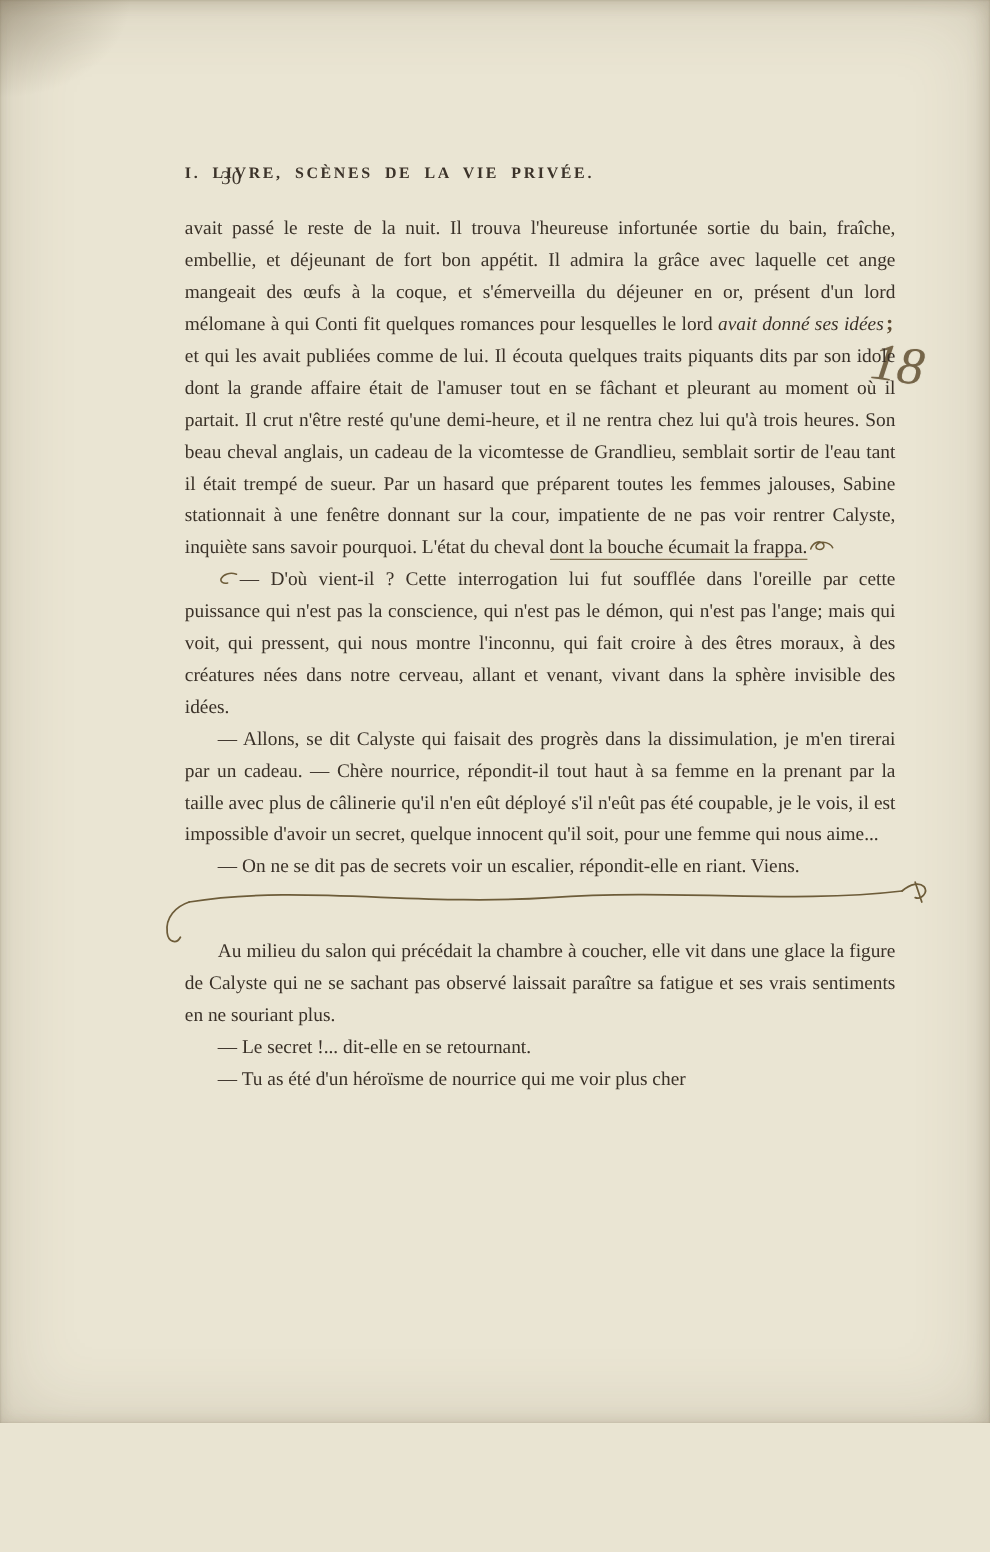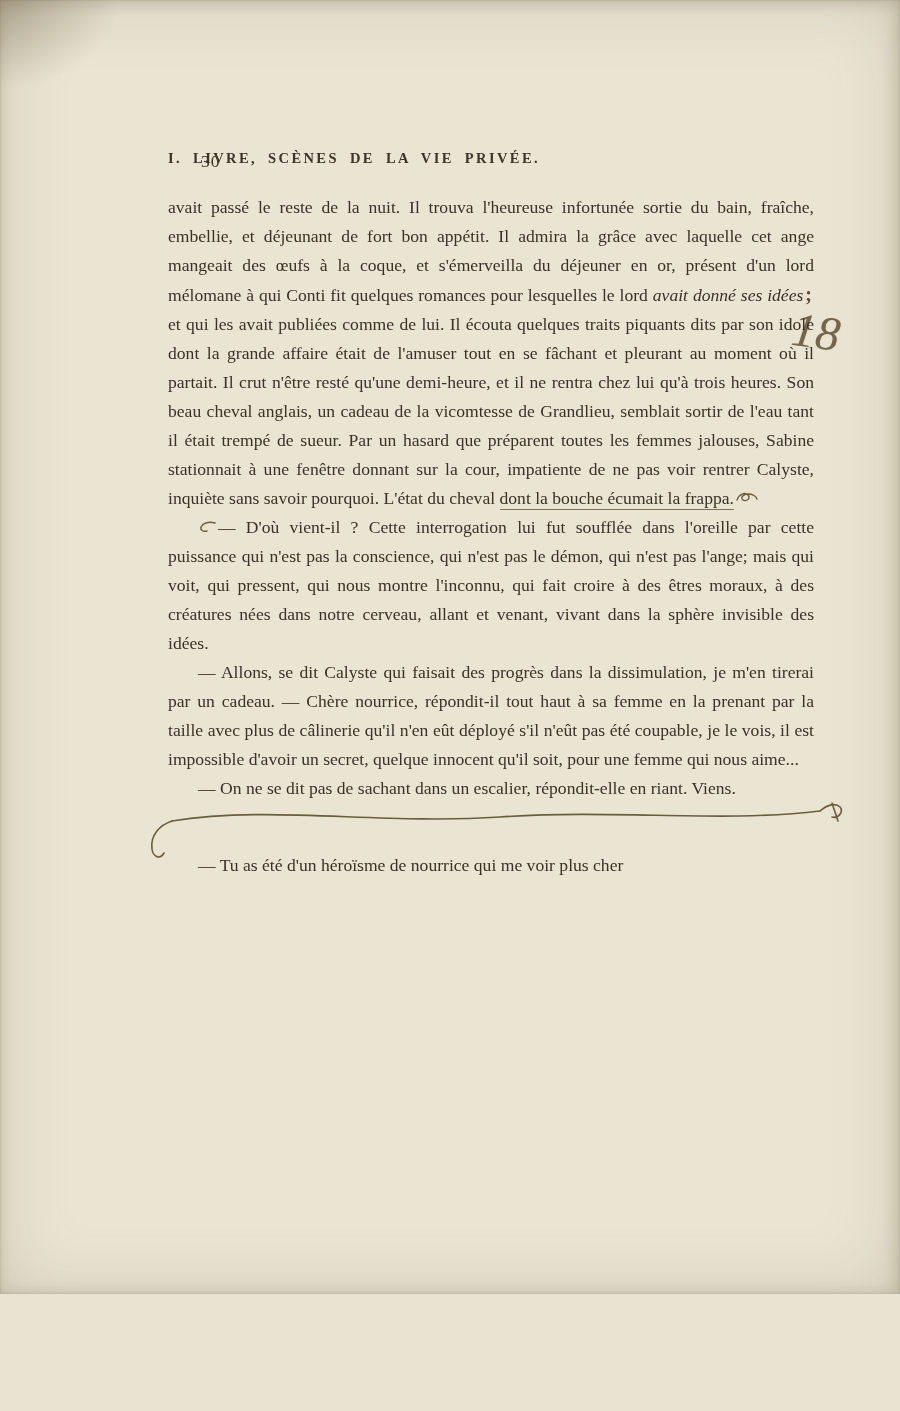--- a/index.html
+++ b/index.html
@@ -89,29 +89,31 @@
           <path d="M2 10 C4 4 10 2 13 5 C16 8 12 12 8 10 C5 8 8 4 13 4 C17 4 21 6 22 9" fill="none" stroke="#6d5c39" stroke-width="1.4" stroke-linecap="round"></path>
         </svg></p>
 
     <p class="para"><svg class="inline-curl" width="18" height="13" viewBox="0 0 18 13">
           <path d="M16 3 C10 1 4 3 2 7 C1 10 4 12 8 11" fill="none" stroke="#6d5c39" stroke-width="1.4" stroke-linecap="round"></path>
         </svg><span>— D'où vient-il ? Cette interrogation lui fut soufflée dans l'oreille par cette puissance qui n'est pas la conscience, qui n'est pas le démon, qui n'est pas l'ange; mais qui voit, qui pressent, qui nous montre l'inconnu, qui fait croire à des êtres moraux, à des créatures nées dans notre cerveau, allant et venant, vivant dans la sphère invisible des idées.</span></p>
 
 
     <p class="para"><span>— Allons, se dit Calyste qui faisait des progrès dans la dissimulation, je m'en tirerai par un cadeau. — Chère nourrice, répondit-il tout haut à sa femme en la prenant par la taille avec plus de câlinerie qu'il n'en eût déployé s'il n'eût pas été coupable, je le vois, il est impossible d'avoir un secret, quelque innocent qu'il soit, pour une femme qui nous aime...</span></p>
 
-    <p class="para"><span>— On ne se dit pas de sachant dans un escalier, répondit-elle en riant. Viens.</span></p>
+    <p class="para"><span>— On ne se dit pas de secrets voir un escalier, répondit-elle en riant. Viens.</span></p>
 
     <div class="divider-wrap">
       <svg class="divider-svg" width="764" height="76" viewBox="0 0 764 76">
         <path d="M52 28 C40 32 30 42 32 56 C33 64 40 67 44 60" fill="none" stroke="#6d5c39" stroke-width="1.6" stroke-linecap="round"></path>
         <path d="M52 28 C150 12 260 32 380 24 C500 16 600 30 700 18" fill="none" stroke="#6d5c39" stroke-width="1.6" stroke-linecap="round"></path>
         <path d="M700 18 c8 -7 16 -8 20 -4 c4 5 -2 12 -8 10" fill="none" stroke="#6d5c39" stroke-width="1.6" stroke-linecap="round"></path>
         <path d="M712 10 l6 18" fill="none" stroke="#6d5c39" stroke-width="1.6" stroke-linecap="round"></path>
       </svg>
     </div>
 
+    <p class="para"><span>Au milieu du salon qui précédait la chambre à coucher, elle vit dans une glace la figure de Calyste qui ne se sachant pas observé laissait paraître sa fatigue et ses vrais sentiments en ne souriant plus.</span></p>
 
+    <p class="para"><span>— Le secret !... dit-elle en se retournant.</span></p>
 
     <p class="para"><span>— Tu as été d'un héroïsme de nourrice qui me voir plus cher</span></p>
 
   </div>
 </div>
 
 </body></html>

